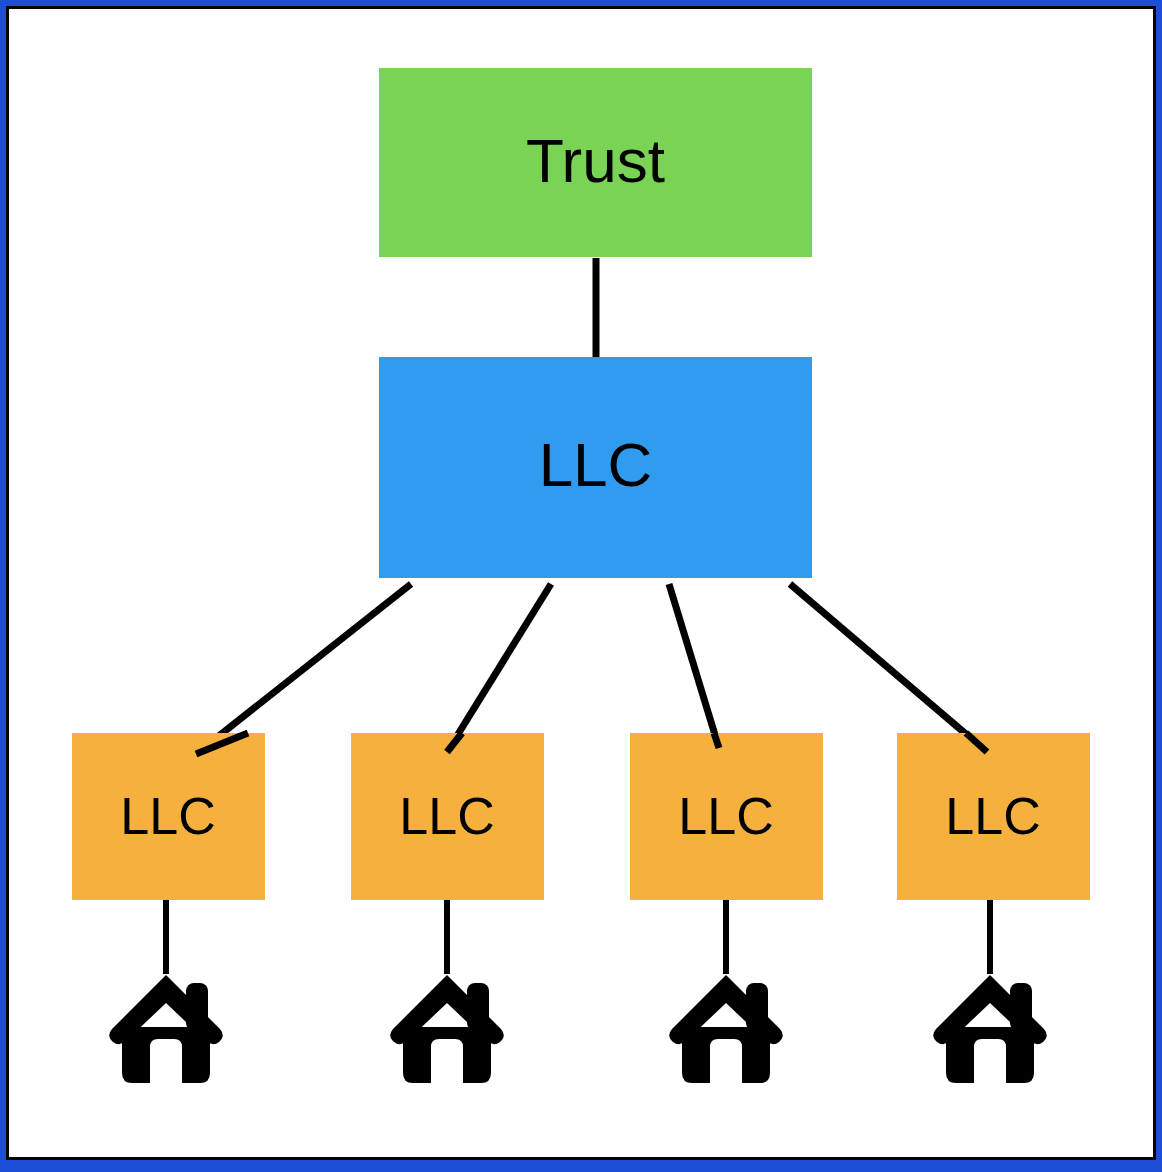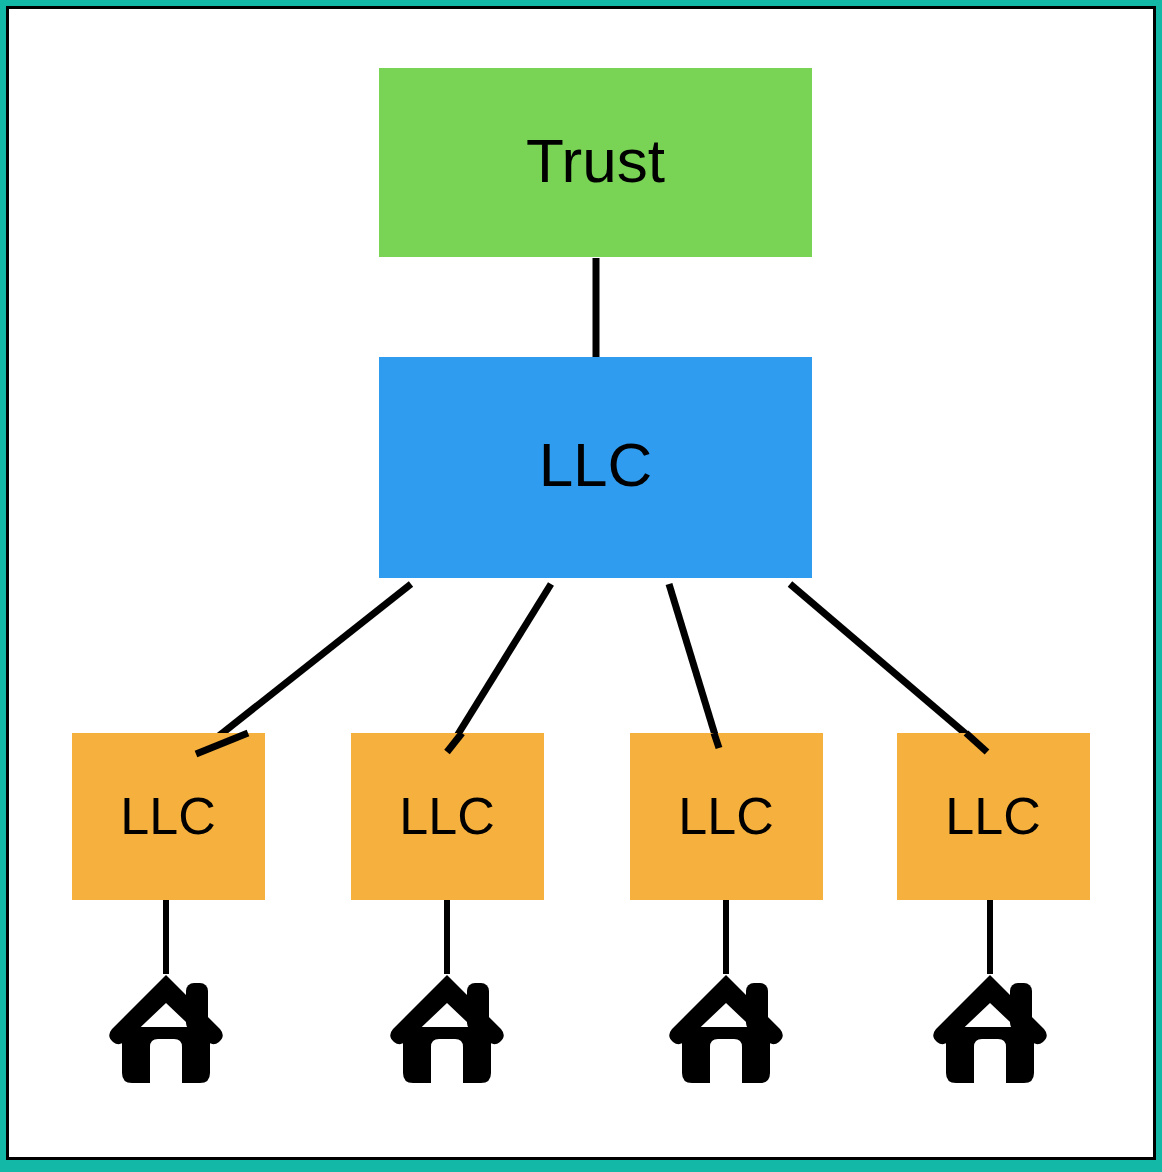--- a/index.html
+++ b/index.html
@@ -8,21 +8,21 @@
     padding: 0;
     background: #ffffff;
   }
   body {
     font-family: "Liberation Sans", sans-serif;
   }
   #canvas {
     position: relative;
     width: 1162px;
     height: 1172px;
-    background: #14b8a6;
+    background: #1d4ed8;
     overflow: hidden;
   }
   #diagram-svg {
     position: absolute;
     left: 0;
     top: 0;
     width: 1162px;
     height: 1172px;
     display: block;
   }

